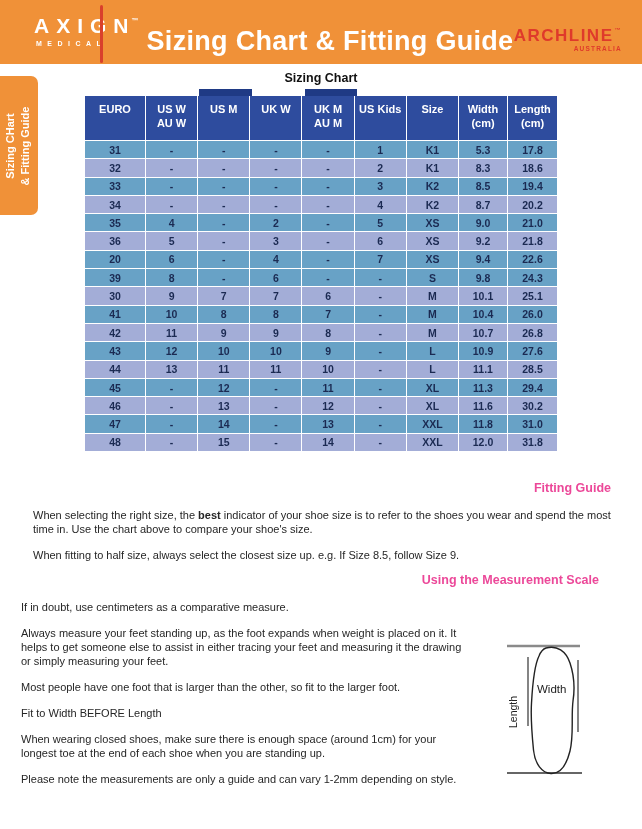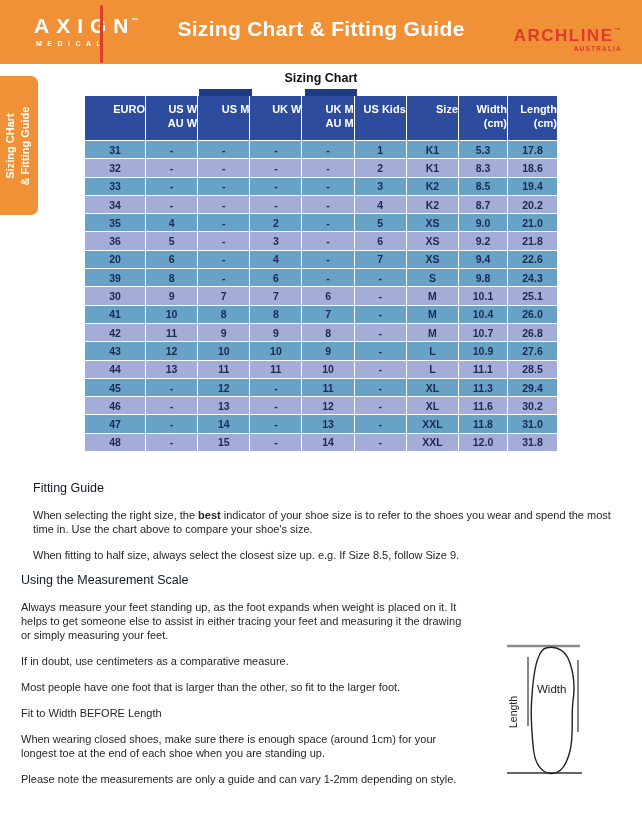--- a/index.html
+++ b/index.html
@@ -7,52 +7,52 @@
     position:relative;width:642px;height:829px;background:#fff;overflow:hidden;
     font-family:"Liberation Sans", sans-serif;color:#222;
   }
   
   .banner{position:absolute;left:0;top:0;width:642px;height:64px;background:#F09138;}
   .axign{position:absolute;left:34px;top:9px;color:#fff;}
   .axign-word{font-size:21px;font-weight:bold;letter-spacing:7px;line-height:24px;}
   .axign-word sup{font-size:7px;letter-spacing:0;vertical-align:10px;margin-left:-4px;}
   .axign-sub{font-size:7px;font-weight:bold;letter-spacing:5.5px;margin-top:2px;padding-left:2px;}
   .axign-line{position:absolute;left:66px;top:-4px;width:2.5px;height:58px;background:#D9402C;border-radius:2px;}
-  .banner-title{position:absolute;left:50%;top:17px;transform:translateX(-50%);margin:0;
-    color:#fff;font-size:21px;font-weight:bold;letter-spacing:.3px;white-space:nowrap;}
+  .banner-title{position:absolute;left:50%;top:17px;transform:translateX(-50%);margin:9px;
+    color:#fff;font-size:27px;font-weight:bold;letter-spacing:.3px;white-space:nowrap;}
   .archline{position:absolute;right:20px;top:21px;text-align:right;color:#DF3A2B;}
   .arch-word{font-size:17px;font-weight:bold;letter-spacing:1.5px;line-height:18px;}
   .arch-word sup{font-size:6px;vertical-align:9px;margin-left:1px;}
   .arch-sub{font-size:6.5px;font-weight:bold;letter-spacing:1.2px;margin-top:0;}
   
   .side-tab{position:absolute;left:0;top:76px;width:38px;height:139px;background:#F09138;border-radius:0 7px 7px 0;}
   .side-tab-text{position:absolute;left:50%;top:50%;width:139px;height:32px;
     transform:translate(-50%,-50%) rotate(-90deg);text-align:center;
     color:#fff;font-size:11px;font-weight:bold;line-height:15px;white-space:nowrap;}
   
   .sizing-heading{position:absolute;left:0;top:71px;width:642px;margin:0;text-align:center;
     font-size:12.5px;font-weight:bold;color:#111;}
   .tab-accent{position:absolute;top:89px;height:7px;background:#1F3A85;}
   .tab-accent-usm{left:199px;width:53px;}
   .tab-accent-ukm{left:305px;width:52px;}
   .size-table{position:absolute;left:84px;top:95px;width:474px;border-collapse:separate;
     border-spacing:1px;table-layout:fixed;}
   .size-table th{background:#2E4C9E;color:#fff;font-size:11px;font-weight:bold;
-    vertical-align:top;padding:6px 0 0 0;height:38px;line-height:14px;text-align:right;}
+    vertical-align:top;padding:6px 0 0 0;height:38px;line-height:14px;text-align:center;}
   .size-table td{height:17.3px;text-align:center;font-size:10.5px;font-weight:bold;
     color:#1B2A52;padding:0;}
   .size-table th:nth-child(1){width:60px;}
   .size-table th:nth-child(8){width:48px;}
   .size-table th:nth-child(9){width:49px;}
   .row-blue td{background:#68A2C6;}
   .row-lav td{background:#A3ADD7;}
   
   .fitting{position:absolute;left:33px;top:481px;width:578px;}
   .measurement{position:absolute;left:21px;top:573px;width:578px;}
-  .fitting h2,.measurement h2{margin:0 0 13px 0;text-align:left;font-size:12.5px;font-weight:normal;color:#0f172a;}
+  .fitting h2,.measurement h2{margin:0 0 13px 0;text-align:right;font-size:12.5px;font-weight:bold;color:#ec4899;}
   .fitting p,.measurement p{margin:0 0 12px 0;font-size:11px;line-height:14px;color:#262626;}
   .measure-text{width:452px;}
   
   .foot-diagram{position:absolute;left:500px;top:640px;width:142px;height:160px;}
 </style>
 </head>
 <body>
 
 <div class="page">
 
@@ -309,22 +309,22 @@
 
   <section class="fitting">
     <h2>Fitting Guide</h2>
     <p><span>When selecting the right size, the </span><b>best</b><span> indicator of your shoe size is to refer to the shoes you wear and spend the most time in. Use the chart above to compare your shoe's size.</span></p>
     <p>When fitting to half size, always select the closest size up. e.g. If Size 8.5, follow Size 9.</p>
   </section>
 
   <section class="measurement">
     <h2>Using the Measurement Scale</h2>
     <div class="measure-text">
+      <p>If in doubt, use centimeters as a comparative measure.</p>
       <p>Always measure your feet standing up, as the foot expands when weight is placed on it. It helps to get someone else to assist in either tracing your feet and measuring it the drawing or simply measuring your feet.</p>
-      <p>If in doubt, use centimeters as a comparative measure.</p>
       <p>Most people have one foot that is larger than the other, so fit to the larger foot.</p>
       <p>Fit to Width BEFORE Length</p>
       <p>When wearing closed shoes, make sure there is enough space (around 1cm) for your longest toe at the end of each shoe when you are standing up.</p>
       <p>Please note the measurements are only a guide and can vary 1-2mm depending on style.</p>
     </div>
   </section>
 
   <div class="foot-diagram">
     <svg width="142" height="160" viewBox="0 0 142 160" xmlns="http://www.w3.org/2000/svg">
       <line x1="7" y1="6" x2="80" y2="6" stroke="#8a8a8a" stroke-width="2.5"></line>

